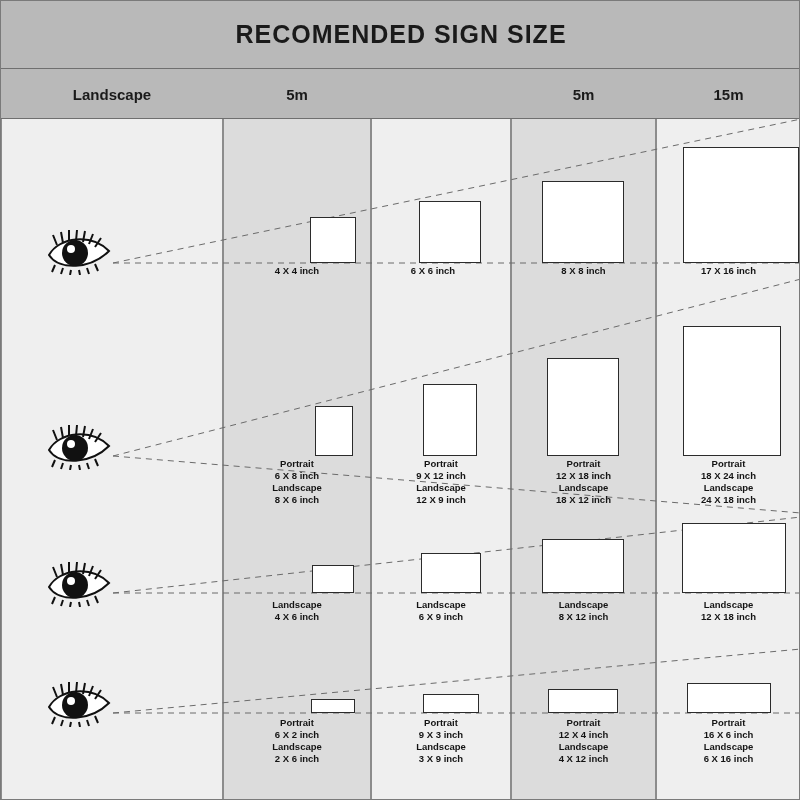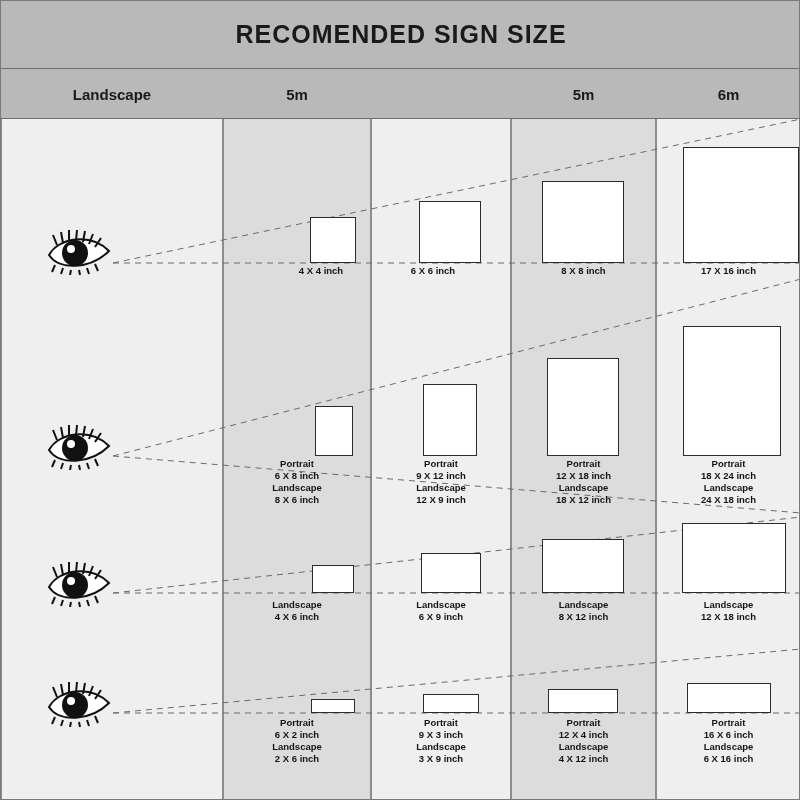--- a/index.html
+++ b/index.html
@@ -113,21 +113,21 @@
 <div id="chart">
 
   <div class="title-bar">
     <div class="title-text">RECOMENDED SIGN SIZE</div>
   </div>
 
   <div class="header-row">
     <div class="header-cell" style="left:0; width:222px;">Landscape</div>
     <div class="header-cell" style="left:222px; width:148px;">5m</div>
     <div class="header-cell" style="left:510px; width:145px;">5m</div>
-    <div class="header-cell" style="left:655px; width:145px;">6m</div>
+    <div class="header-cell" style="left:655px; width:145px;">15m</div>
   </div>
 
   <div class="body-area">
     <div class="col-band light" style="left:0; width:222px;"></div>
     <div class="col-band dark" style="left:222px; width:148px;"></div>
     <div class="col-band light" style="left:370px; width:140px;"></div>
     <div class="col-band dark" style="left:510px; width:145px;"></div>
     <div class="col-band light" style="left:655px; width:145px;"></div>
   </div>
 
@@ -187,21 +187,21 @@
         <path d="M2 26 C12 8, 44 4, 62 22 C44 40, 12 42, 2 26 Z" fill="#ffffff" stroke="#111111" stroke-width="2"></path>
         <ellipse cx="28" cy="24" rx="13" ry="13" fill="#111111"></ellipse>
         <ellipse cx="24" cy="20" rx="4" ry="4" fill="#ffffff"></ellipse>
         <path d="M6 6 L10 16 M14 3 L16 14 M22 1 L22 12 M30 1 L29 12 M38 2 L36 13 M46 5 L42 15 M54 9 L48 18" stroke="#111111" stroke-width="2" fill="none"></path>
         <path d="M8 36 L5 43 M16 39 L14 45 M24 41 L23 46 M32 41 L33 46 M40 39 L42 45 M48 35 L51 42" stroke="#111111" stroke-width="2" fill="none"></path>
       </g>
     </svg>
   </div>
 
   <div class="sign-box" style="left:309px; top:216px; width:46px; height:46px;"></div>
-  <div class="caption" style="left:222px; top:264px; width:148px;padding-left:24px;">4 X 4 inch</div>
+  <div class="caption" style="left:222px; top:264px; width:148px;">4 X 4 inch</div>
 
   <div class="sign-box" style="left:418px; top:200px; width:62px; height:62px;"></div>
   <div class="caption" style="left:370px; top:264px; width:124px;">6 X 6 inch</div>
 
   <div class="sign-box" style="left:541px; top:180px; width:82px; height:82px;"></div>
   <div class="caption" style="left:510px; top:264px; width:145px;">8 X 8 inch</div>
 
   <div class="sign-box" style="left:682px; top:146px; width:116px; height:116px;"></div>
   <div class="caption" style="left:655px; top:264px; width:145px;">17 X 16 inch</div>
 

